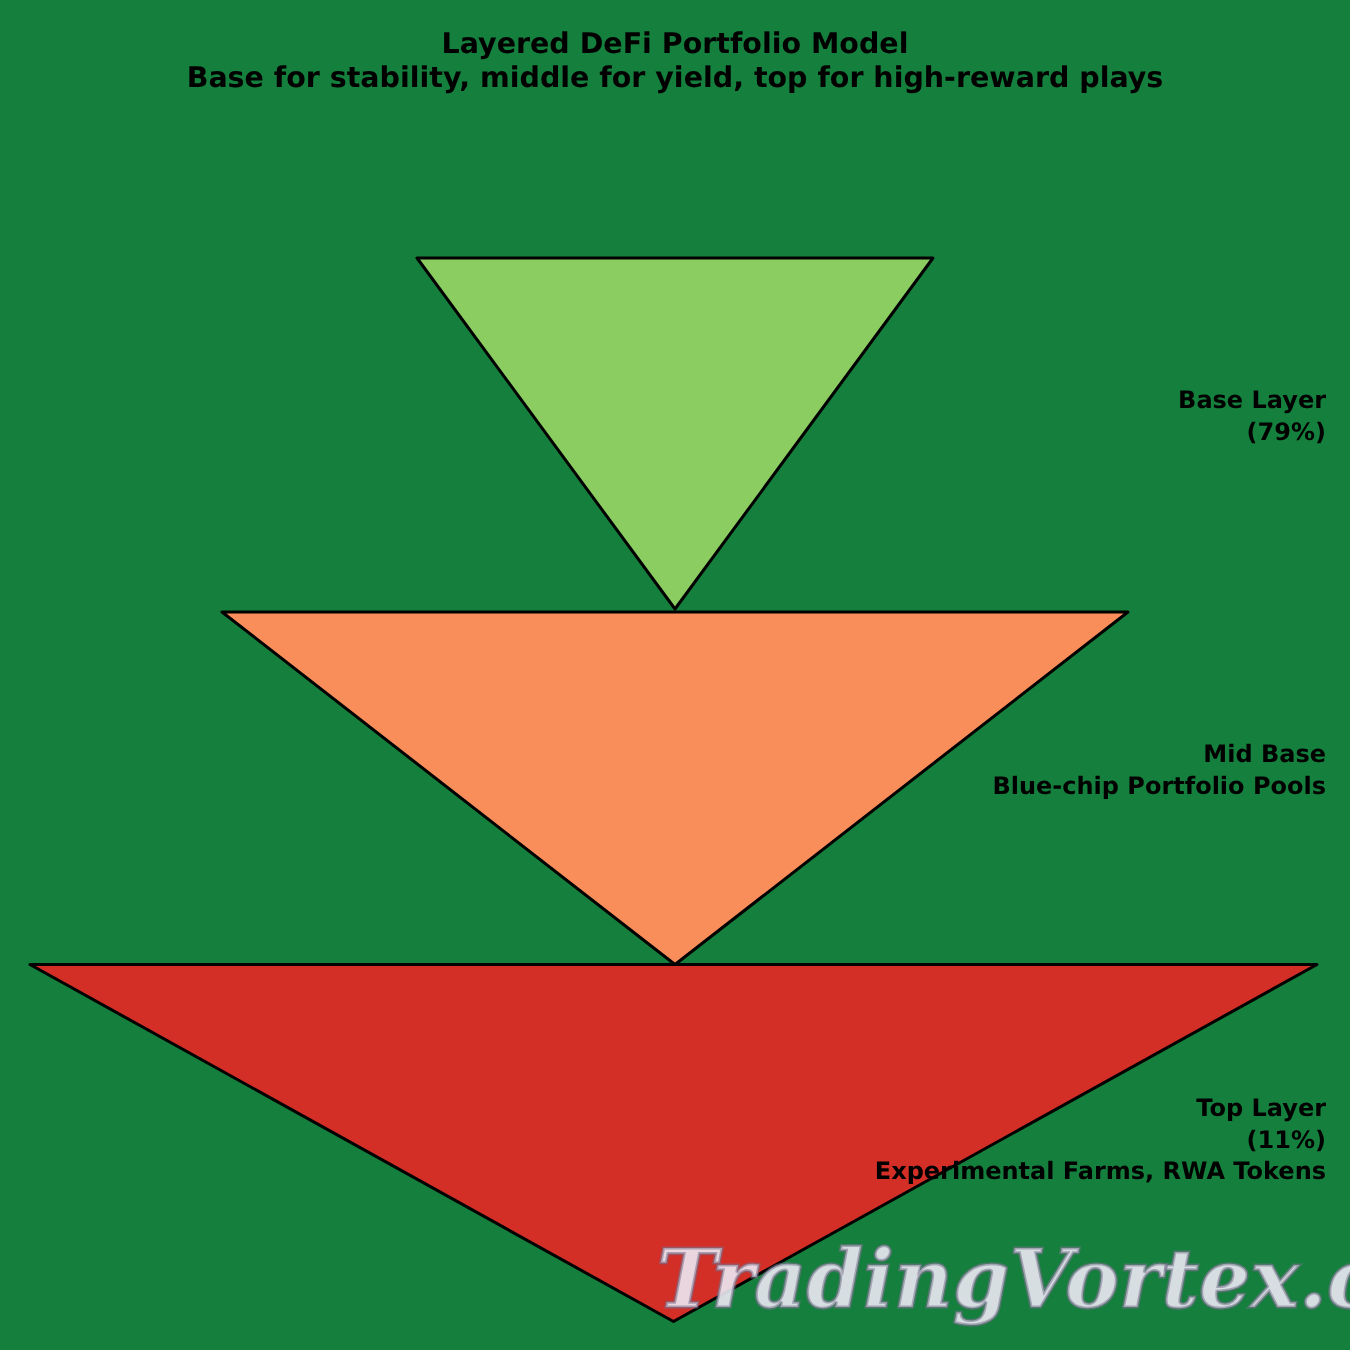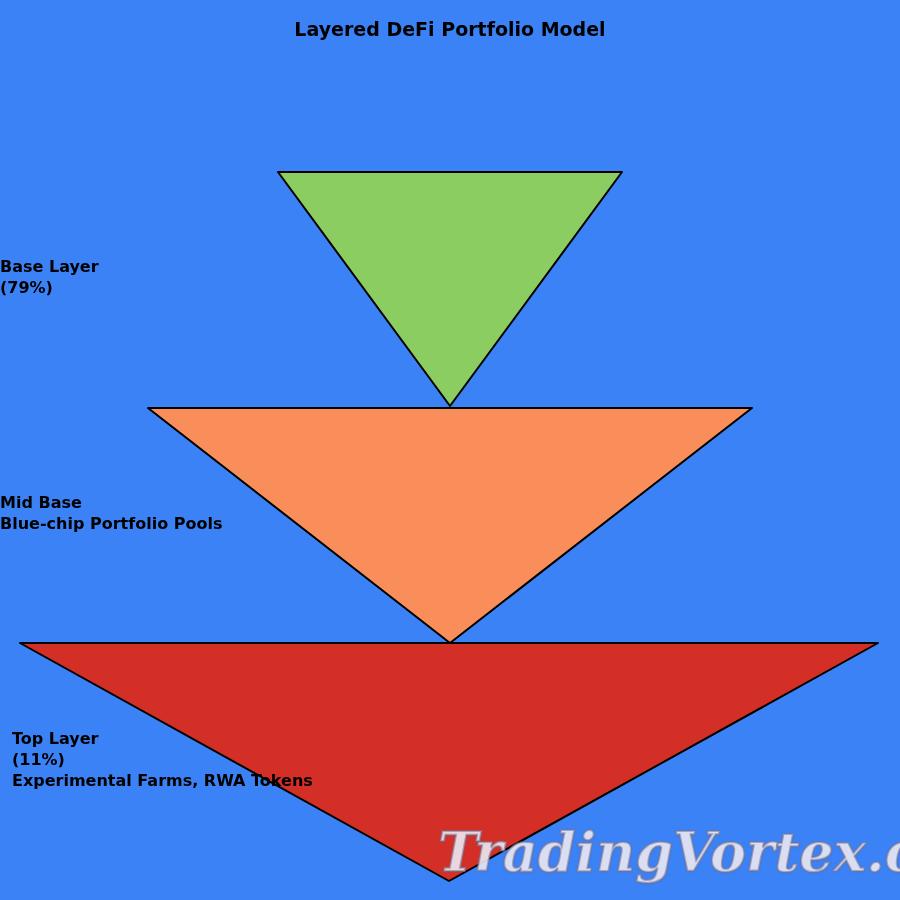--- a/index.html
+++ b/index.html
@@ -4,21 +4,21 @@
 <style>
   html, body {
     margin: 0;
     padding: 0;
     background: #ffffff;
   }
   .canvas {
     position: relative;
     width: 900px;
     height: 900px;
-    background: #3b82f6;
+    background: #15803d;
     overflow: hidden;
     font-family: "DejaVu Sans", "Liberation Sans", sans-serif;
   }
   .title-block {
     position: absolute;
     top: 18px;
     left: 0;
     right: 0;
     text-align: center;
     color: #000000;
@@ -30,21 +30,21 @@
   .triangles-svg {
     position: absolute;
     top: 0;
     left: 0;
     z-index: 1;
   }
   .layer-label {
     position: absolute;
     left: 0;
     right: 16px;
-    text-align: left;
+    text-align: right;
     color: #000000;
     font-weight: bold;
     font-size: 16px;
     line-height: 21px;
     z-index: 2;
     white-space: nowrap;
   }
   .label-base { top: 256px; }
   .label-mid  { top: 492px; }
   .label-top  { top: 728px; padding-left: 12px; }
@@ -64,20 +64,21 @@
     text-shadow: 0 1px 2px rgba(100, 95, 120, 0.35);
   }
 </style>
 </head>
 <body>
 
 <div class="canvas">
 
   <div class="title-block">
     <div>Layered DeFi Portfolio Model</div>
+    <div>Base for stability, middle for yield, top for high-reward plays</div>
   </div>
 
   <svg class="triangles-svg" width="900" height="900" viewBox="0 0 900 900">
     <polygon points="278,172 622,172 450,406" stroke="#000000" stroke-width="2" stroke-linejoin="round" fill="#8ccd62"></polygon>
     <polygon points="148,408 752,408 450,643" stroke="#000000" stroke-width="2" stroke-linejoin="round" fill="#fa8e5a"></polygon>
     <polygon points="20,643 878,643 449,881" stroke="#000000" stroke-width="2" stroke-linejoin="round" fill="#d32f27"></polygon>
   </svg>
 
   <div class="layer-label label-base">
     <div>Base Layer</div>

